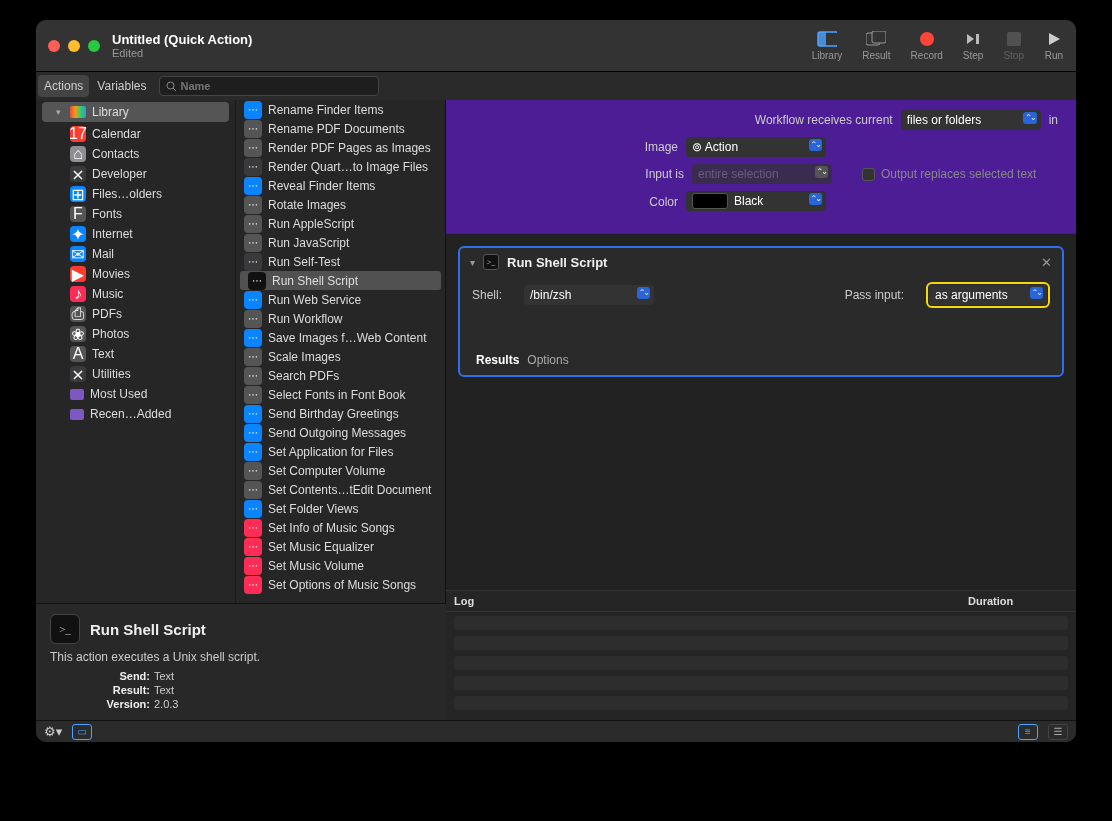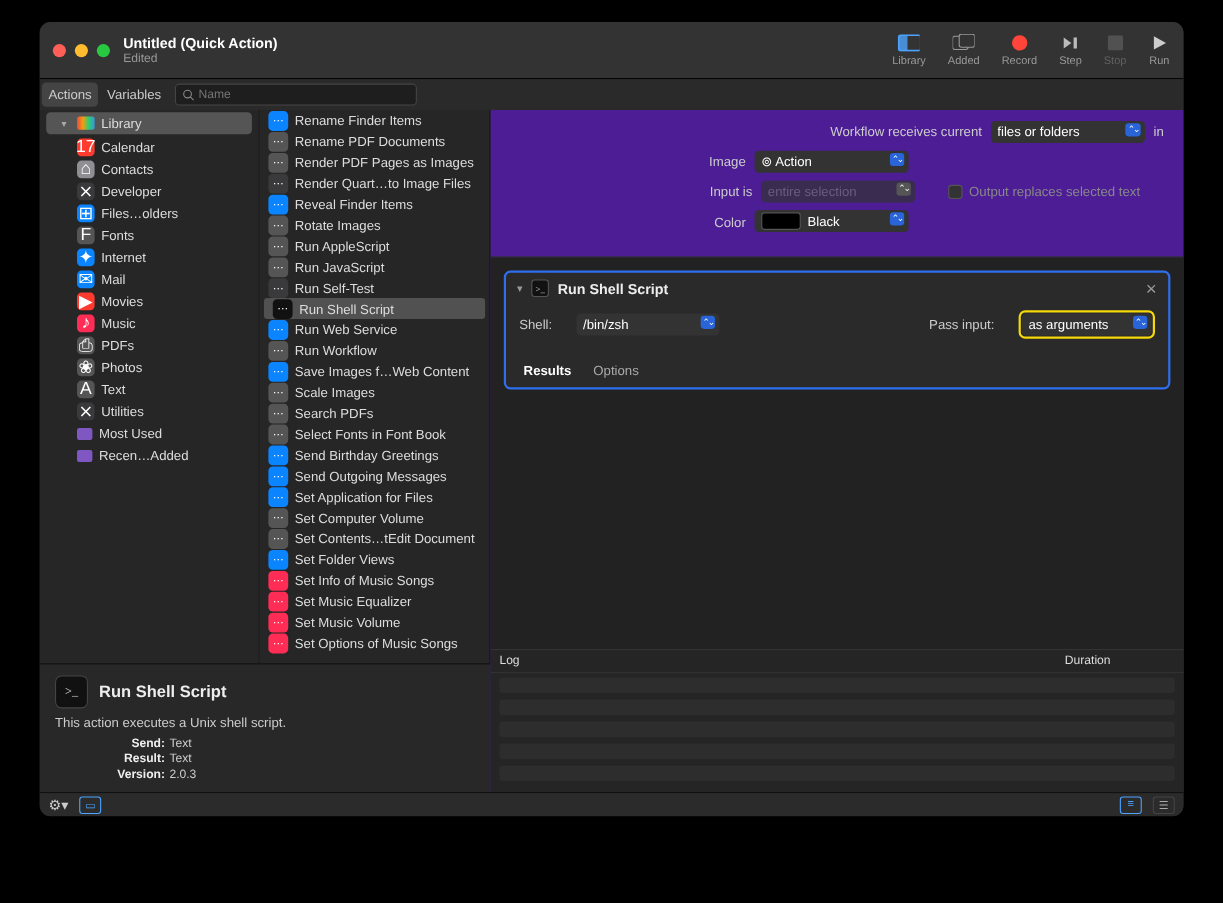--- a/index.html
+++ b/index.html
@@ -14,21 +14,21 @@
 .title-sub { color:#999; font-size:11px; }
 .toolbar-right { margin-left:auto; display:flex; gap:20px; align-items:center; }
 .tb-btn { display:flex; flex-direction:column; align-items:center; gap:2px; color:#999; font-size:10px; cursor:pointer; }
 .tb-btn .ico { width:20px; height:18px; display:flex; align-items:center; justify-content:center; }
 .record-dot { width:14px; height:14px; border-radius:50%; background:#ff453a; }
 
 .tabsrow { display:flex; align-items:center; background:#2a2a2a; height:28px; font-size:12px; }
 .tabsrow .tab { padding:4px 6px; color:#ccc; cursor:pointer; }
 .tabsrow .tab.active { background:#444; border-radius:4px; margin:2px; }
 .searchbox { flex:0 0 220px; display:flex; align-items:center; background:#1e1e1e; border-radius:4px; height:20px; margin:0 6px; padding:0 6px; color:#888; border:1px solid #444; }
-.searchbox input { background:transparent; border:none; color:#ccc; font-size:11px; width:100%; outline:none; margin-left:4px;}
+.searchbox input { background:transparent; border:none; color:#ccc; font-size:11px; width:100%; outline:none; margin-left:4px;font-weight:bold;}
 
 .main { flex:1; display:flex; min-height:0; }
 .leftcol { width:200px; background:#262626; border-right:1px solid #1a1a1a; overflow:auto; font-size:12px; color:#ddd;}
 .leftcol .node { display:flex; align-items:center; gap:6px; padding:2px 10px 2px 14px; height:20px; cursor:pointer;}
 .leftcol .node.lib { background:#555; border-radius:4px; margin:2px 6px;}
 .leftcol .node .chev { font-size:9px; color:#aaa; width:8px;}
 .leftcol .libico { width:16px; height:12px; background:linear-gradient(90deg,#e74c3c,#f39c12,#2ecc71,#3498db); border-radius:2px; }
 .leftcol .child { padding-left:34px; display:flex; align-items:center; gap:6px; height:20px;}
 .leftcol .sqicon { width:16px; height:16px; border-radius:4px; display:flex; align-items:center; justify-content:center; font-size:16px; color:#fff;}
 .purple-folder{ width:14px;height:11px;background:#7e57c2;border-radius:2px;}
@@ -54,26 +54,26 @@
 .step { border:2px solid #2f6fed; border-radius:6px; background:#2a2a2a; }
 .step-head { display:flex; align-items:center; gap:8px; padding:6px 10px; font-size:13px; color:#eee;}
 .step-head .disclose { color:#999; font-size:10px;}
 .step-head .title { font-weight:600;}
 .step-head .x { margin-left:auto; color:#999; cursor:pointer;}
 .step-body { padding:6px 12px 10px; font-size:12px; color:#ccc;}
 .body-row { display:flex; align-items:center; gap:22px; margin-bottom:6px;}
 .body-row .spacer { flex:1; }
 .hl { border:2px solid #f5d90a; border-radius:6px; padding:1px;}
 .codebox { background:#0b0b0b; color:#eee; font-family:Menlo,Consolas,monospace; font-size:12px; padding:6px 8px; border-radius:4px; white-space:pre; line-height:1.35; border:2px solid #f5d90a; width:210px;}
-.step-tabs { display:flex; gap:20px; padding:6px 16px 8px; font-size:12px; color:#aaa;}
+.step-tabs { display:flex; gap:8px; padding:6px 16px 8px; font-size:12px; color:#aaa;margin-top:23px;}
 .step-tabs span { cursor:pointer; }
 .step-tabs .on { color:#fff; font-weight:600;}
 
 .logarea { height:130px; border-top:1px solid #333; background:#252525; font-size:11px; color:#bbb; display:flex; flex-direction:column;}
-.loghead { display:flex; padding:4px 8px; color:#ddd; font-weight:400; border-bottom:1px solid #333;}
+.loghead { display:flex; padding:4px 8px; color:#ddd; font-weight:700; border-bottom:1px solid #333;}
 .loghead .c1 { flex:1;} .loghead .c2 { width:100px;}
 .logrows { flex:1; padding:4px 8px; display:flex; flex-direction:column; gap:6px;}
 .logrows .lr { height:14px; background:#2d2d2d; border-radius:3px;}
 
 .leftstack { display:flex; flex-direction:column; width:410px;}
 .leftsplit { display:flex; flex:1; min-height:0;}
 .descpanel { background:#282828; border-top:1px solid #111; padding:10px 14px; font-size:12px; color:#ccc;}
 .descpanel .hd { display:flex; align-items:center; gap:10px; margin-bottom:6px;}
 .descpanel .hd .bigico { width:30px; height:30px; background:#111; border:1px solid #444; border-radius:6px; display:flex;align-items:center;justify-content:center;color:#ccc;font-family:Menlo;font-size:11px;}
 .descpanel h3 { font-size:15px; font-weight:700; color:#eee;}
@@ -109,21 +109,21 @@
           </span>
         <span>Library</span>
       </div>
       <div class="tb-btn">
         <span class="ico">
             <svg width="20" height="16">
               <rect x="0" y="2" width="14" height="12" rx="2" fill="none" stroke="#999"></rect>
               <rect x="6" y="0" width="14" height="12" rx="2" fill="#333" stroke="#999"></rect>
             </svg>
           </span>
-        <span>Added</span>
+        <span>Result</span>
       </div>
       <div class="tb-btn">
         <span class="ico">
             <span class="record-dot"></span>
           </span>
         <span>Record</span>
       </div>
       <div class="tb-btn">
         <span class="ico">
             <svg width="16" height="14">

